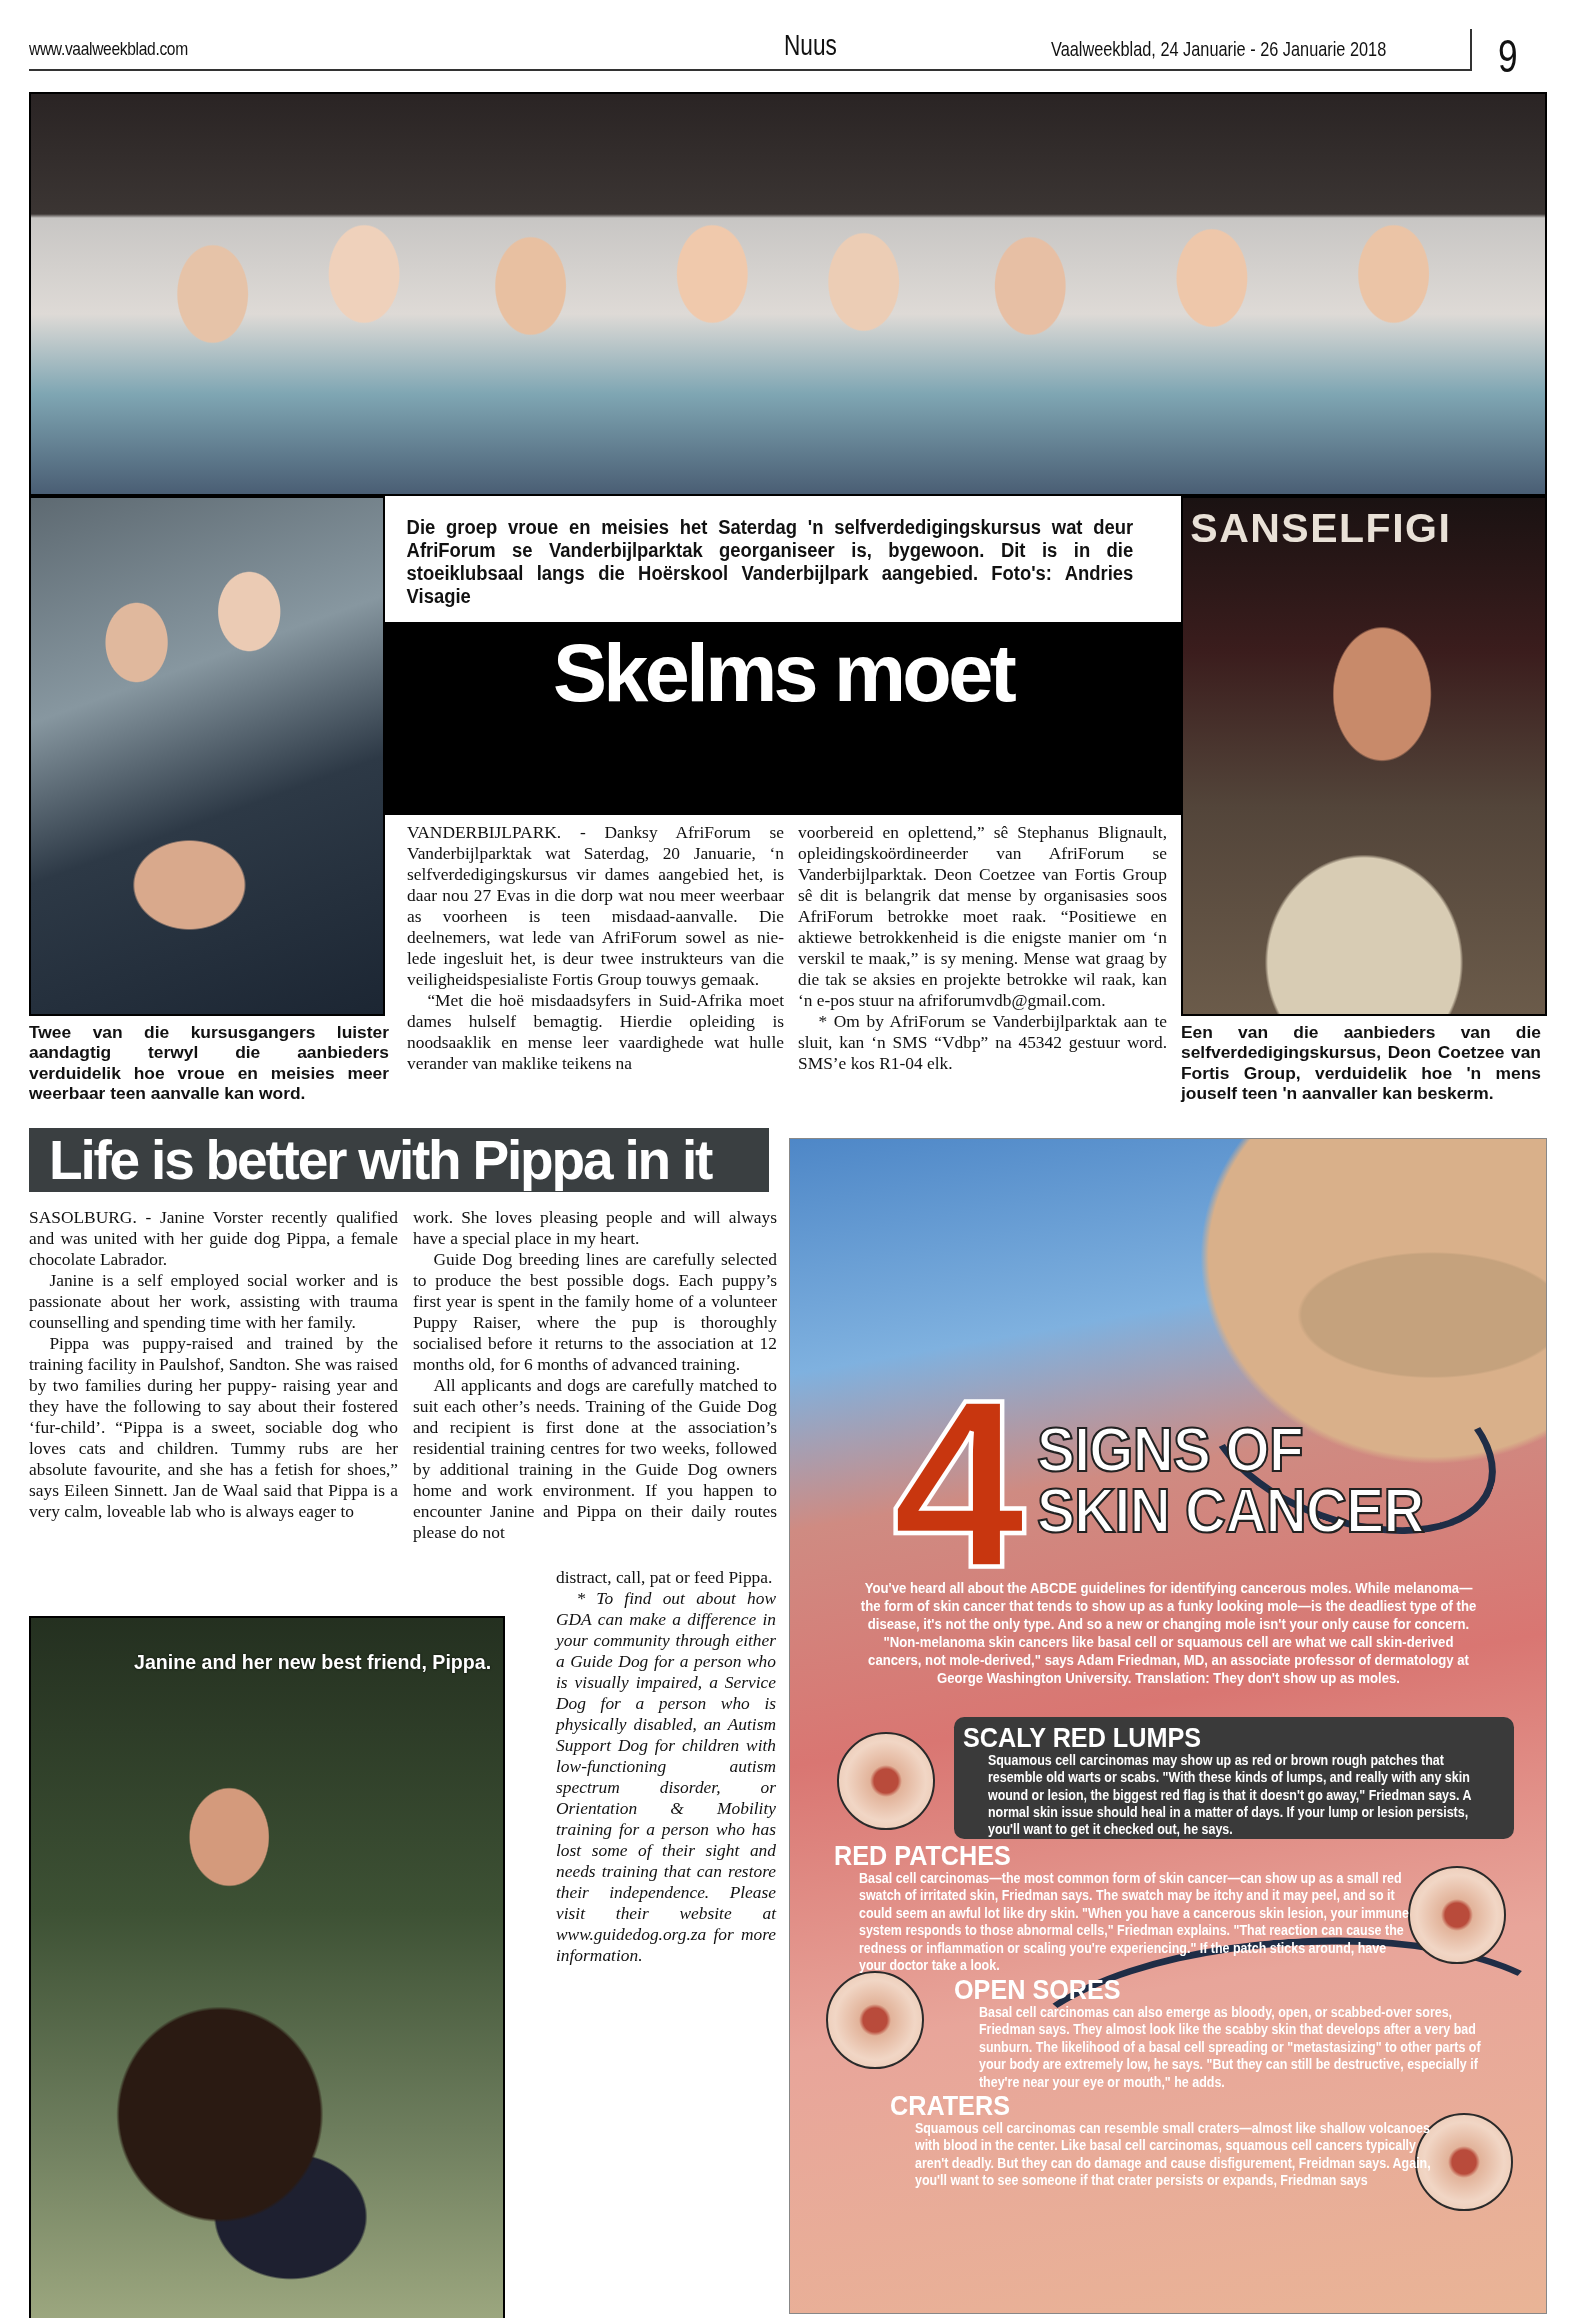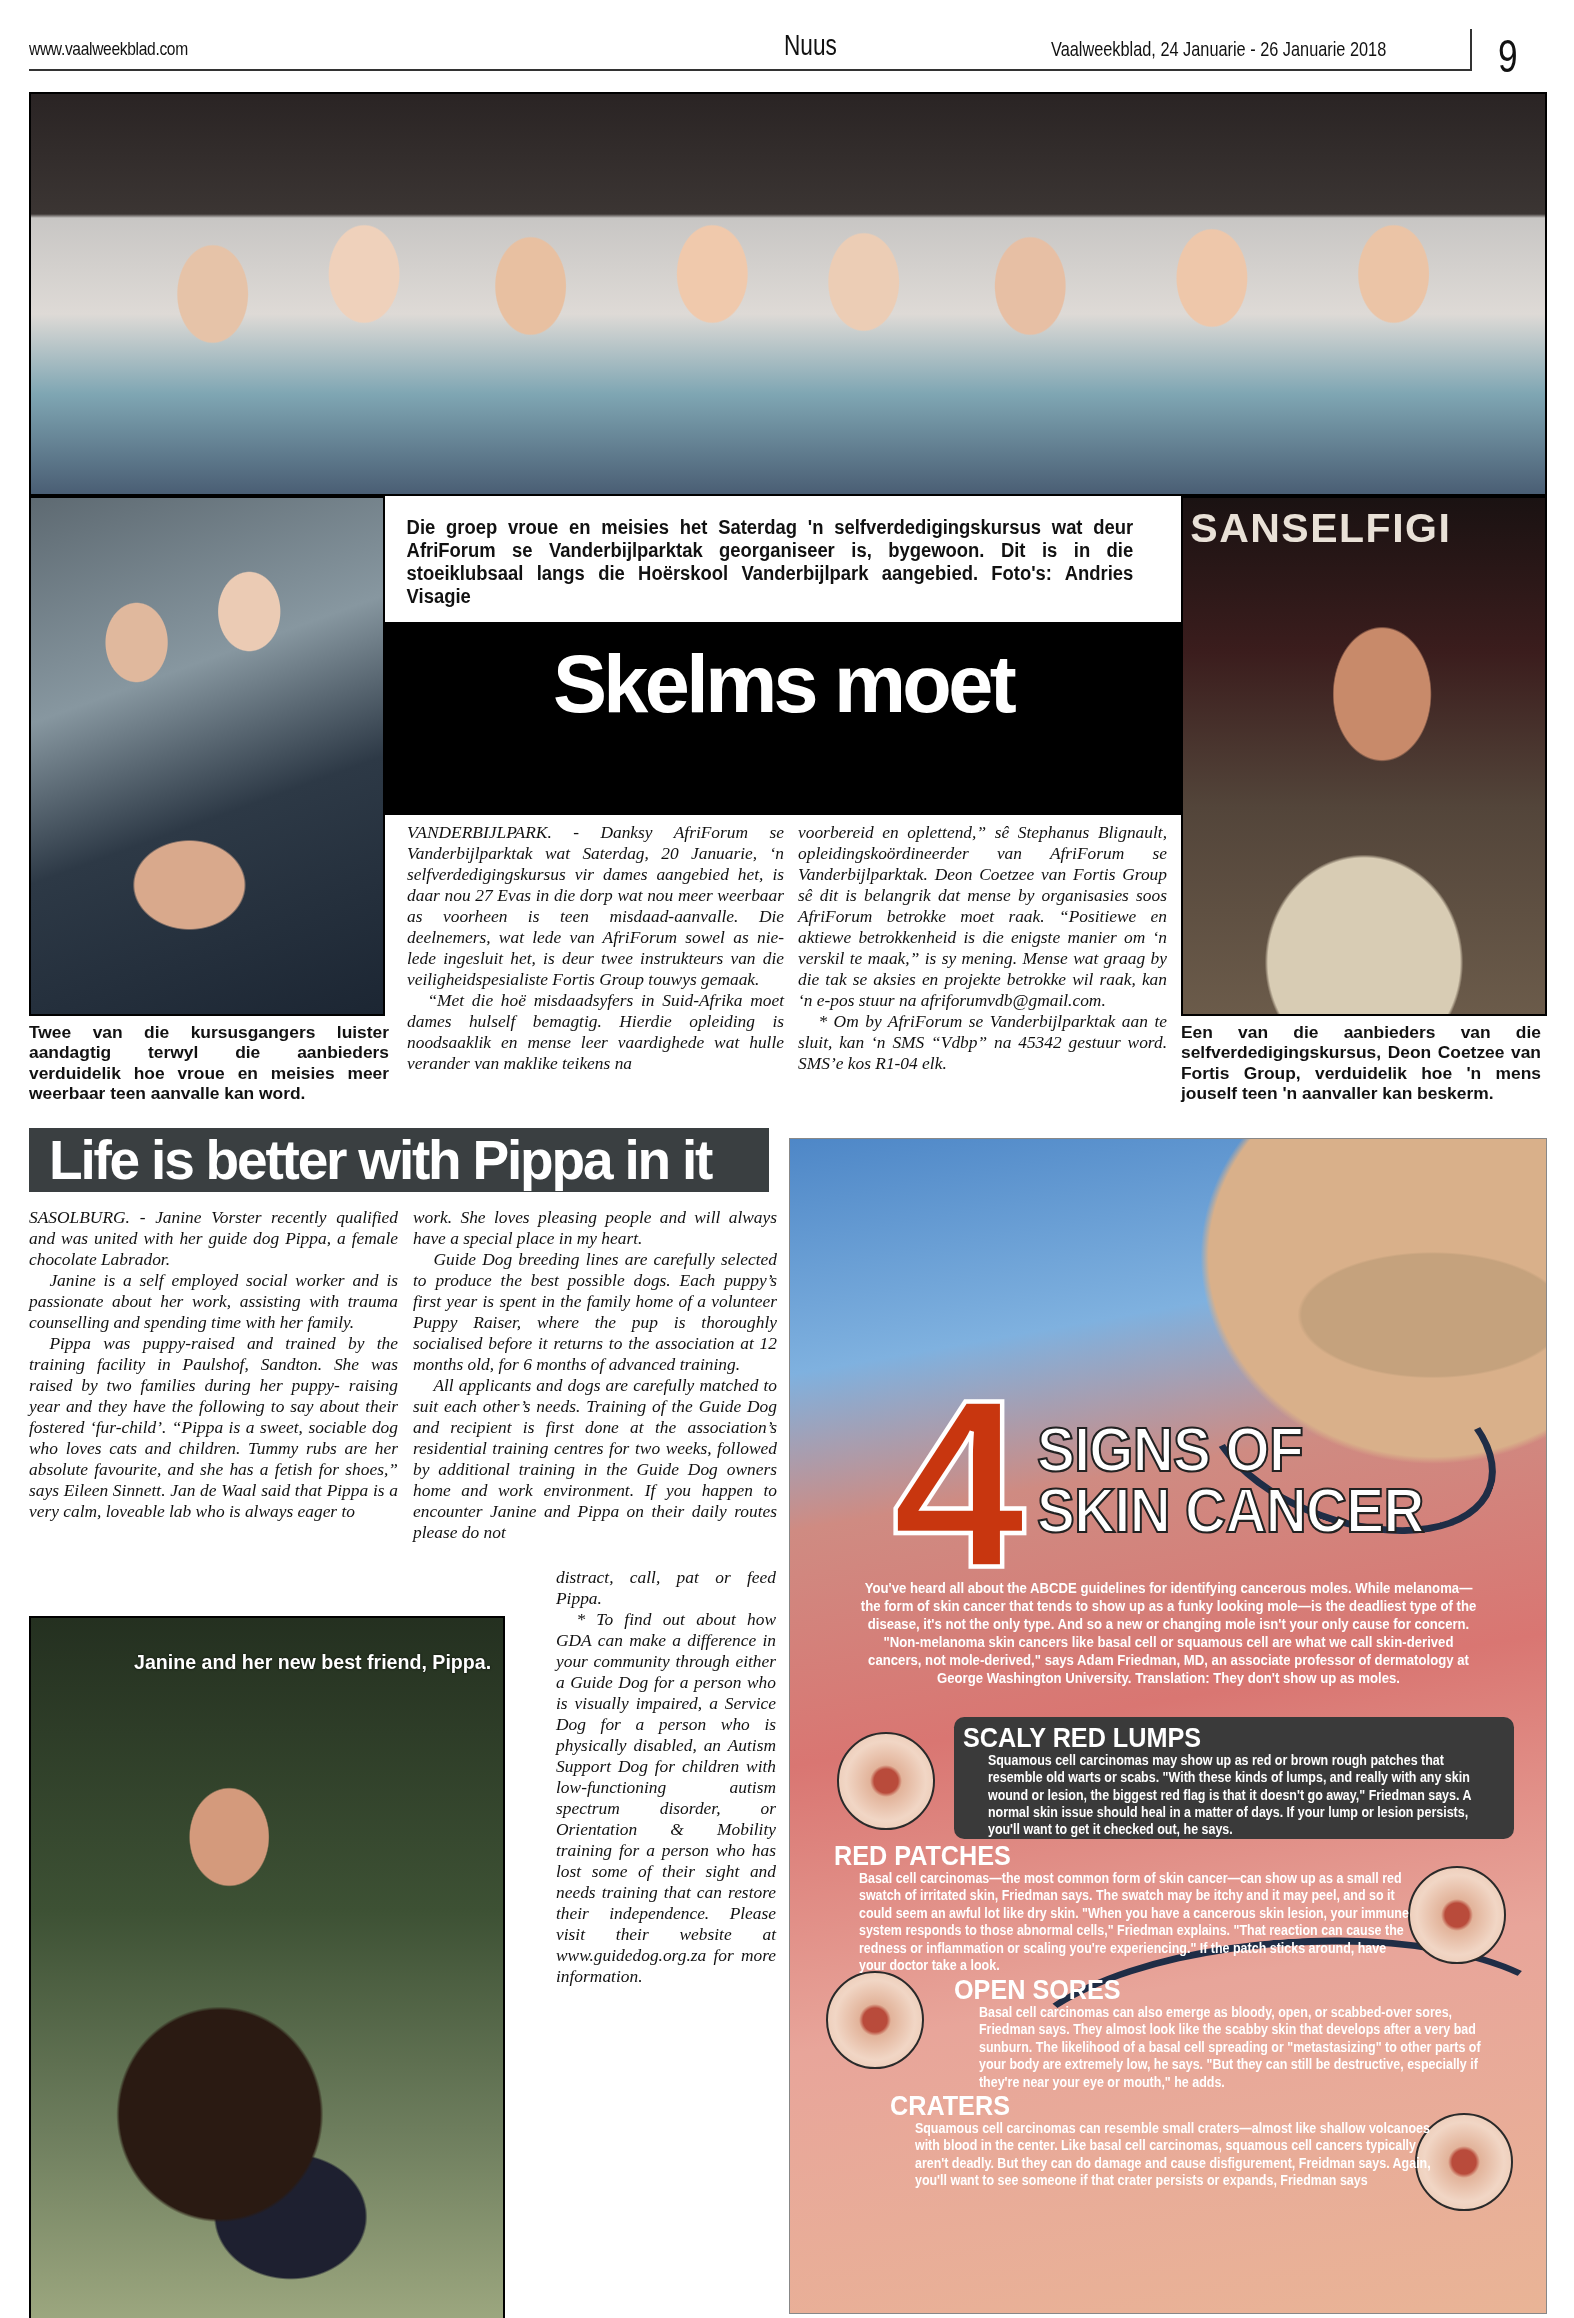--- a/index.html
+++ b/index.html
@@ -43,23 +43,23 @@
     background:
       radial-gradient(ellipse 65px 80px at 42% 30%, #d49a7c 0 60%, transparent 62%),
       radial-gradient(ellipse 167px 174px at 40% 68%, #2a1a12 0 60%, transparent 62%),
       radial-gradient(ellipse 124px 102px at 55% 82%, #1e2030 0 60%, transparent 62%),
       linear-gradient(180deg, #243020 0%, #3d5134 40%, #6d7d5d 70%, #a3ad84 100%); }
   .photo-dog .cap { position: absolute; left: 103px; top: 33px; font: bold 19.6px "Liberation Sans", sans-serif; color: #fff; line-height: 23px; text-shadow: 0 0 2.2px #000; }
 
   
   .photo-caption-top { position: absolute; left: 385px; top: 516px; width: 796px; padding: 0 0 0 23px; font: bold 19.6px "Liberation Sans", sans-serif; line-height: 23px; transform: scaleX(0.94); transform-origin: left; text-align: justify; }
   .headline-box { position: absolute; left: 385px; top: 622px; width: 796px; height: 193px; background: #000; color: #fff; }
-  .headline-box h1 { font: bold 81px "Liberation Sans", sans-serif; line-height: 76px; text-align: center; letter-spacing: -3.6px; padding-top: 24px; }
+  .headline-box h1 { font: bold 81px "Liberation Sans", sans-serif; line-height: 76px; text-align: center; letter-spacing: -3.6px; padding-top: 13px; }
   .col { position: absolute; font: 17.4px "Liberation Serif", serif; line-height: 21px; text-align: justify; hyphens: auto; }
-  .col p { text-indent: 0; font-style: italic; }
+  .col p { text-indent: 0; }
   .col p.ind { text-indent: 20.4px; }
   .col-a1 { left: 407px; top: 822px; width: 377px; }
   .col-a2 { left: 798px; top: 822px; width: 369px; }
   .side-cap { position: absolute; font: bold 17.4px "Liberation Sans", sans-serif; line-height: 20.4px; text-align: justify; }
   .side-cap-left { left: 29px; top: 1022px; width: 360px; }
   .side-cap-right { left: 1181px; top: 1022px; width: 360px; }
 
   
   .pippa-headbar { position: absolute; left: 29px; top: 1128px; width: 740px; height: 64px; background: #3a3f41; color: #fff; }
   .pippa-headbar h2 { font: bold 55px "Liberation Sans", sans-serif; line-height: 64px; letter-spacing: -2.2px; padding-left: 20px; white-space: nowrap; }

